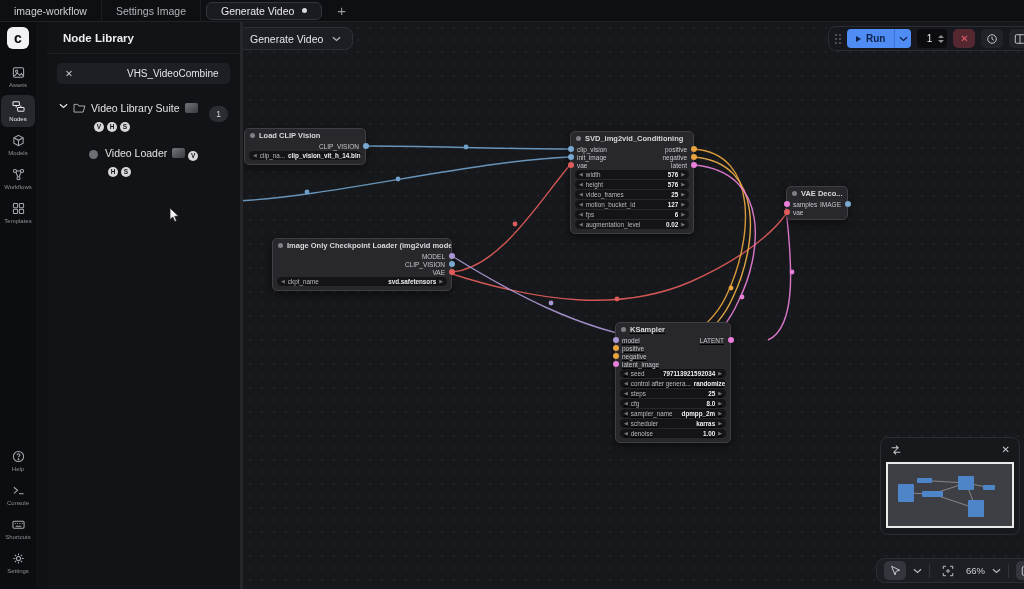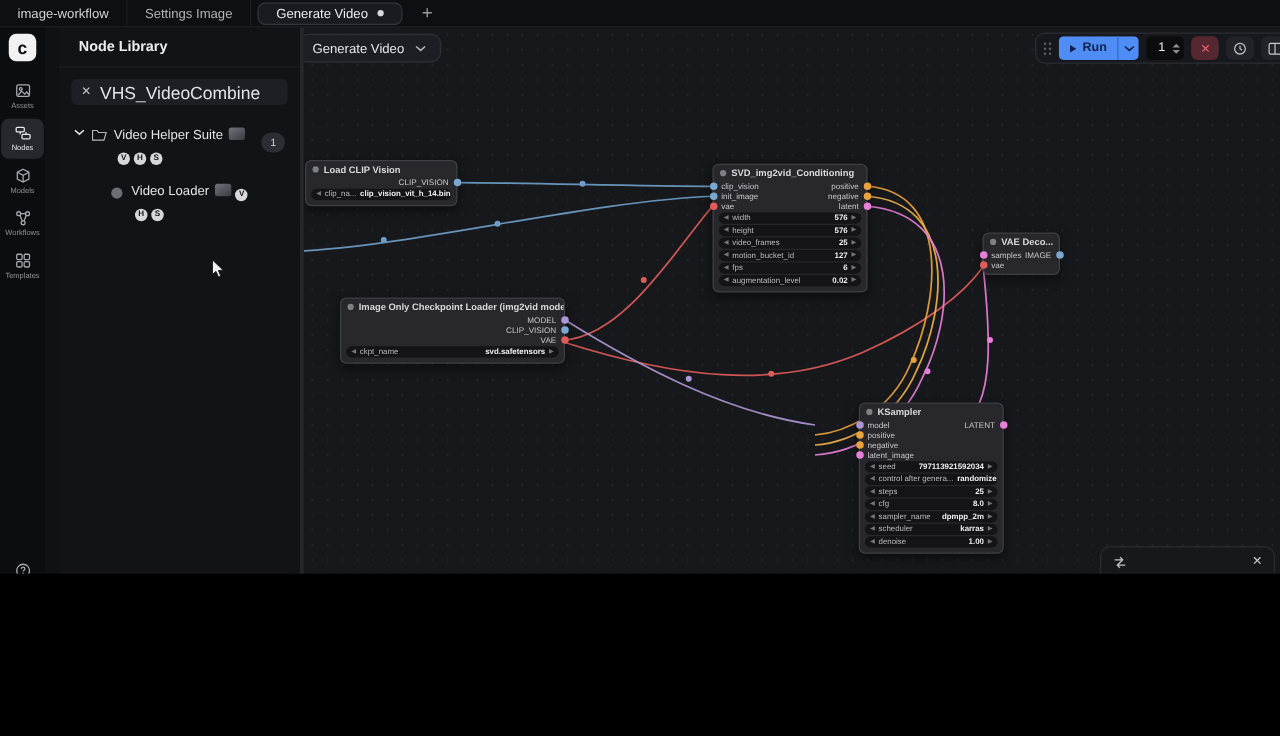--- a/index.html
+++ b/index.html
@@ -1,17 +1,17 @@
 <!DOCTYPE html>
 <html><head>
 <meta charset="utf-8">
 <style>
   html,body{margin:0;padding:0;background:#000;}
   *{box-sizing:border-box;}
-  .stage{position:relative;width:1024px;height:459px;overflow:hidden;background:#101114;
+  .stage{position:relative;width:1024px;height:589px;overflow:hidden;background:#101114;
          font-family:"Liberation Sans",sans-serif;-webkit-font-smoothing:antialiased;}
   svg{display:block;}
 
   
   .tabbar{position:absolute;left:0;top:0;width:1024px;height:22px;background:#0e0f12;
           border-bottom:1px solid #212226;display:flex;align-items:center;z-index:6;}
   .tab{height:22px;display:flex;align-items:center;padding:0 14px;font-size:10.5px;
        color:#b2b3b8;border-right:1px solid #1c1d21;white-space:nowrap;cursor:default;}
   .tab.workspace{color:#d0d1d5;}
   .tab.active{background:#1a1b20;border:1px solid #34353c;border-radius:6px;height:18px;
@@ -32,22 +32,22 @@
   .rail-spacer{flex:1;}
 
   
   .panel{position:absolute;left:47px;top:22px;width:196px;height:567px;background:#121316;
          border-right:3px solid #26272b;z-index:6;}
   .panel-title{padding:10px 16px 9px;font-size:11.5px;font-weight:700;color:#ededf0;
                border-bottom:1px solid #1e1f23;}
   .search{margin:9px 10px 6px;height:21px;background:#1e1f24;border-radius:5px;display:flex;
           align-items:center;padding:0 8px;gap:7px;}
   .search .xg{color:#c7c7cc;font-size:9.5px;line-height:1;}
-  .search input{background:transparent;border:none;outline:none;color:#e4e4e8;font-size:14px;
-                flex:1;font-family:"Liberation Sans",sans-serif;padding:0;}
+  .search input{background:transparent;border:none;outline:none;color:#e4e4e8;font-size:10px;
+                flex:1;font-family:"Liberation Sans",sans-serif;padding:0;margin-left:47px;}
   .search svg{width:11px;height:11px;stroke:#c2c2c7;fill:none;stroke-width:1;}
   .tree{padding:7px 8px 0 10px;position:relative;}
   .tree-row{position:relative;display:flex;gap:5px;padding:3px 2px;color:#e3e3e7;font-size:10.5px;line-height:1.55;}
   .tree-row svg{flex:none;margin-top:3px;}
   .tlabel{max-width:118px;}
   .badge{display:inline-flex;width:10px;height:10px;border-radius:50%;background:#d7d7db;color:#141416;
          font-size:6.5px;font-weight:700;align-items:center;justify-content:center;margin-left:3px;
          vertical-align:-1px;}
   .thumb{display:inline-block;width:13px;height:10px;border-radius:2px;
          background:linear-gradient(145deg,#73747a,#3a3b40);margin-left:5px;vertical-align:-1px;}
@@ -229,21 +229,21 @@
         </svg>
     </div>
     <div class="tree">
       <div class="tree-row">
         <svg class="chev" viewBox="0 0 10 6" width="9" height="6">
             <path d="M1 1l4 3.5L9 1" stroke="#b5b6ba" fill="none" stroke-width="1.3"></path>
           </svg>
         <svg viewBox="0 0 14 11" width="13" height="10">
             <path d="M1 1.5h4l1.3 1.8H13L11 10H1z" stroke="#b5b6ba" fill="none" stroke-width="1"></path>
           </svg>
-        <span class="tlabel"><span>Video Helper Suite</span><span class="thumb"></span><span class="badge">V</span><span class="badge">H</span><span class="badge">S</span></span>
+        <span class="tlabel"><span>Video Library Suite</span><span class="thumb"></span><span class="badge">V</span><span class="badge">H</span><span class="badge">S</span></span>
         <span class="count">1</span>
       </div>
       <div class="tree-child">
         <span class="bullet"></span>
         <span class="tlabel" style="max-width:96px;"><span>Video Loader</span><span class="thumb"></span><span class="badge">V</span><span class="badge">H</span><span class="badge">S</span></span>
       </div>
       <svg class="lib-cursor" width="12" height="16" viewBox="0 0 12 16">
         <path d="M1 1l0 11.5 2.8-2.4 1.9 4.4 1.9-.8-1.9-4.3 3.8-.3z" fill="#f2f2f4" stroke="#222" stroke-width="0.8"></path>
       </svg>
     </div>
@@ -369,21 +369,21 @@
           <span>VAE</span>
           <span class="port out" style="background: rgb(224, 92, 90);"></span>
         </div>
         <div class="widget">
           <span class="warrow">◀</span>
           <span>ckpt_name</span>
           <span class="val">svd.safetensors</span>
           <span class="warrow">▶</span>
         </div>
       </div>
-      <div class="node" style="left: 687px; top: 322px; width: 116px;">
+      <div class="node" style="left: 615px; top: 322px; width: 116px; text-decoration: underline;">
         <div class="node-header">
           <span class="cdot"></span>
           <span>KSampler</span>
         </div>
         <div class="slot-row">
           <span>model</span>
           <span>LATENT</span>
           <span class="port in" style="background: rgb(171, 151, 212);"></span>
           <span class="port out" style="background: rgb(232, 127, 216);"></span>
         </div>

